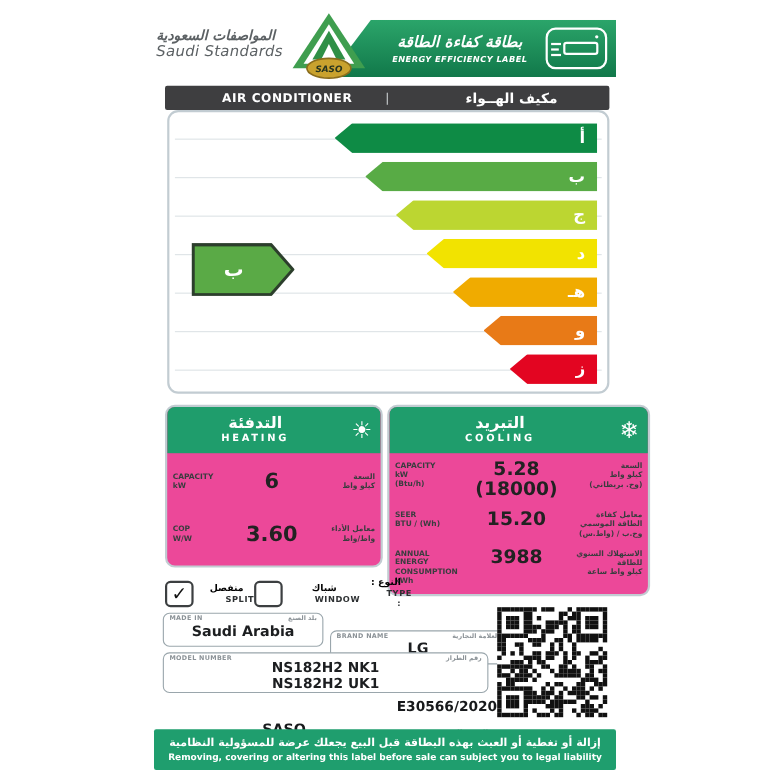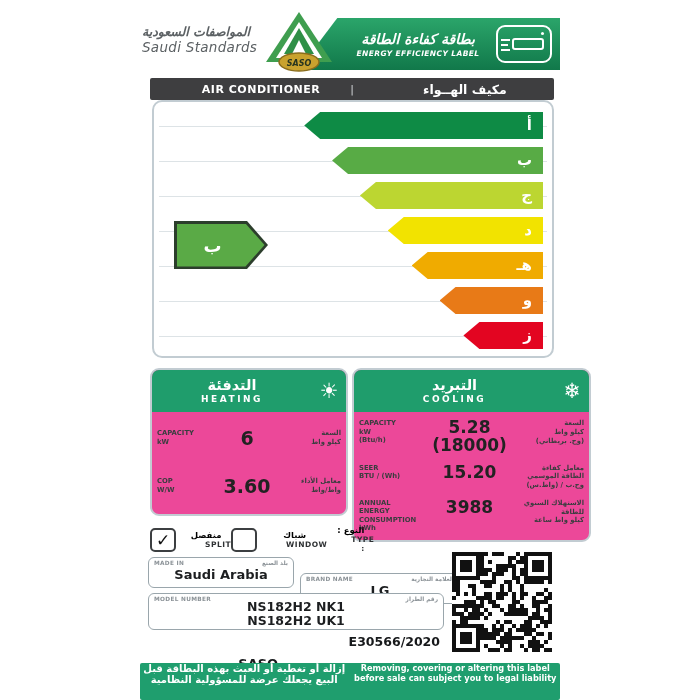--- a/index.html
+++ b/index.html
@@ -85,40 +85,40 @@
   .ibox { position:absolute; border:1.5px solid #9aa6ac; border-radius:6px; background:#fff; }
   .ibox .corner { position:absolute; top:2px; font-size:5.8px; font-weight:bold; color:#8b9297; letter-spacing:.3px; }
   .ibox .cl { left:5px; } .ibox .cr { right:5px; direction:rtl; }
   .ibox .value { position:absolute; left:0; right:0; top:9px; text-align:center; font-weight:bold;
                  color:#1c1e20; font-size:13px; }
   .box-made { left:8px; top:545px; width:146px; height:31px; }
   .box-brand { left:160px; top:561px; width:160px; height:31px; }
   .box-model { left:8px; top:581px; width:296px; height:37px; }
   .box-model .value { top:6px; font-size:12.5px; line-height:1.15; }
 
-  .regrow { position:absolute; left:4px; top:622px; width:296px; display:flex; align-items:flex-start;
+  .regrow { position:absolute; left:16px; top:622px; width:296px; display:flex; align-items:flex-start;
             justify-content:flex-end; gap:8px; }
   .regrow .val { font-weight:bold; font-size:12.5px; color:#17191b; }
   .regrow .lblstack { text-align:right; line-height:1.2; }
   .regrow .ar { font-size:7.5px; font-weight:bold; direction:rtl; }
   .regrow .en { font-size:5.5px; font-weight:bold; color:#5d6366; letter-spacing:.2px; }
   .stdrow { position:absolute; left:8px; top:644px; width:296px; display:flex; align-items:center;
             justify-content:space-between; }
   .stdrow .en { font-size:6px; font-weight:bold; color:#5d6366; letter-spacing:.2px; }
   .stdrow .val { font-weight:bold; font-size:13px; color:#17191b; }
   .stdrow .ar { font-size:7.5px; font-weight:bold; direction:rtl; }
 
   
   .qr { position:absolute; left:312px; top:540px; width:100px; height:100px; background:#fff;
         display:grid; grid-template-columns:repeat(25,1fr); grid-template-rows:repeat(25,1fr); }
   .qr .m { background:#111; }
 
   
   .footer { position:absolute; left:0px; top:651px; width:420px; height:37px; background:#1f9e6e;
-            color:#fff; text-align:center; display:flex; flex-direction:row; justify-content:center;
+            color:#fff; text-align:center; display:flex; flex-direction:column; justify-content:center;
             gap:2px; border-radius:2px; }
   .footer .ar { font-size:10px; font-weight:bold; direction:rtl; }
   .footer .en { font-size:8.2px; font-weight:bold; }
 </style>
 </head>
 <body>
 
 <div class="page">
   <div class="label">
 

